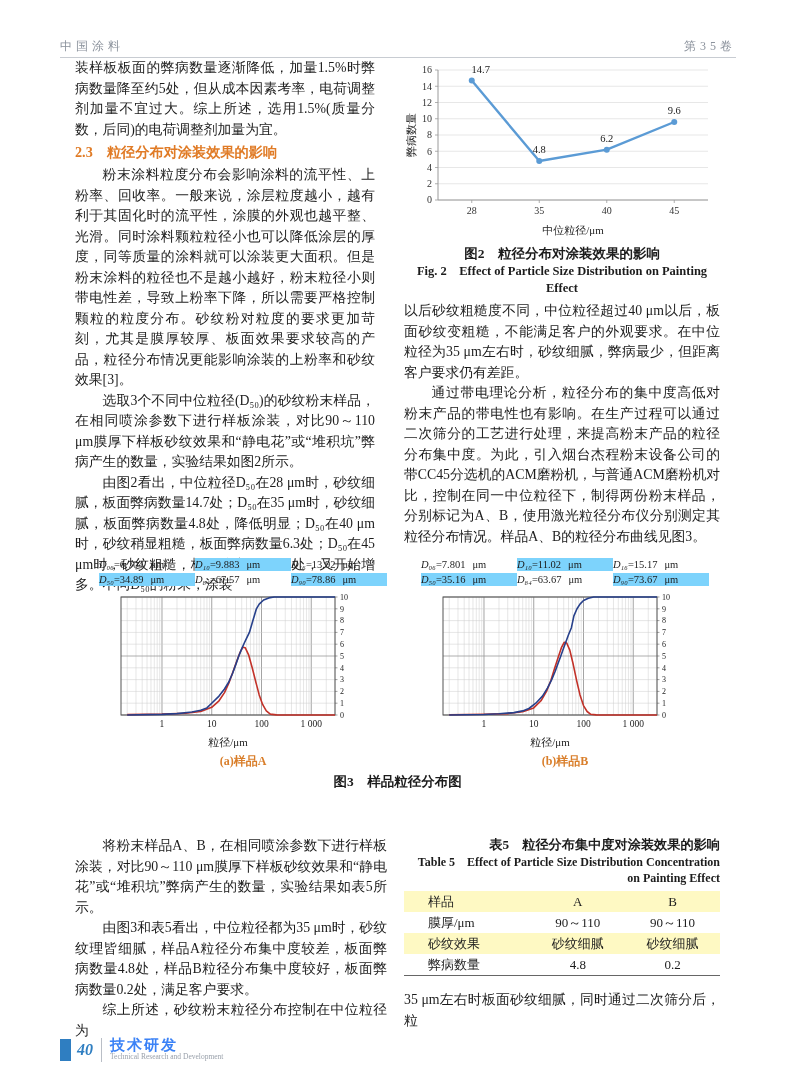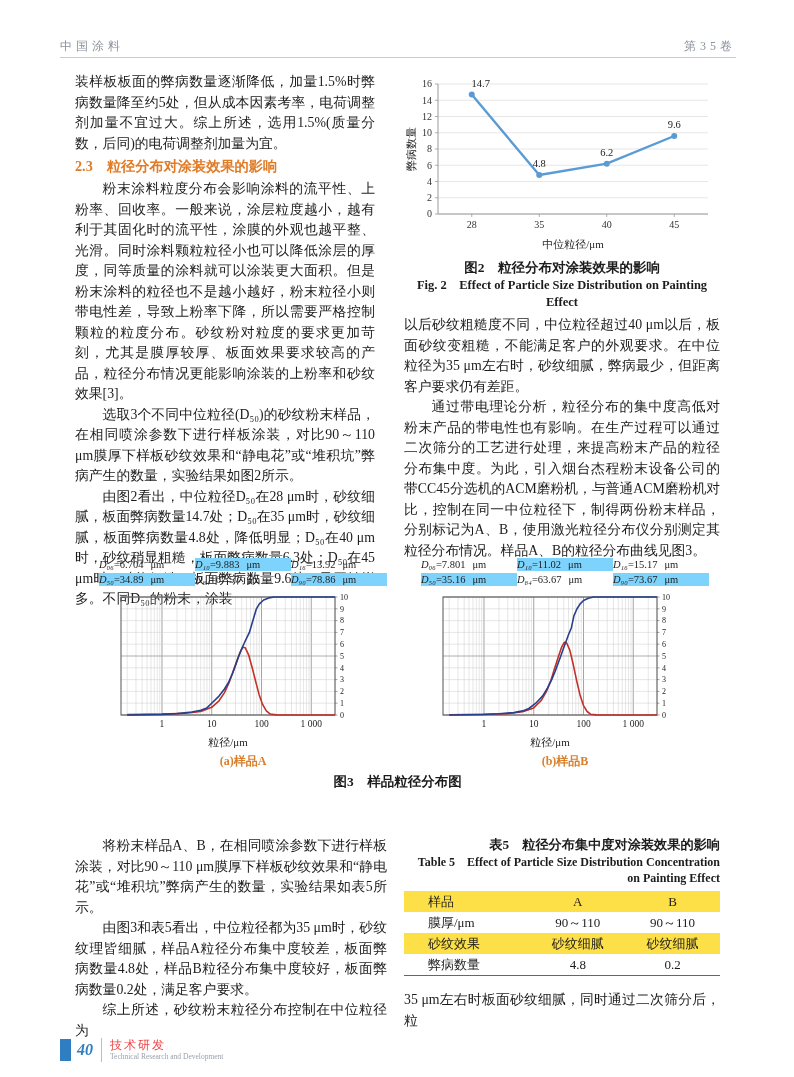--- a/index.html
+++ b/index.html
@@ -3,21 +3,21 @@
 <meta charset="utf-8">
 <style>
   html,body{margin:0;padding:0;background:#e9e9e9;}
   .page{position:relative;width:794px;height:1077px;background:#ffffff;margin:0 auto;
         font-family:"Liberation Serif","DejaVu Serif",serif;color:#1c1c1c;overflow:hidden;}
   
   .hdr{position:absolute;top:38px;left:60px;right:58px;display:flex;justify-content:space-between;
        font-size:12px;color:#8b929c;letter-spacing:4px;}
   .hdr-rule{position:absolute;top:57px;left:60px;right:58px;border-top:1px solid #c8ccd2;}
   
-  .rowA{position:absolute;top:72px;left:75px;width:645px;display:flex;gap:29px;}
+  .rowA{position:absolute;top:58px;left:75px;width:645px;display:flex;gap:29px;}
   .rowC{position:absolute;top:836px;left:75px;width:645px;display:flex;gap:17px;}
   .colL{width:312px;}
   .colR{width:316px;}
   p.bp{margin:0;font-size:13.8px;line-height:20.5px;text-align:justify;}
   p.ind{text-indent:2em;}
   h3.sec{margin:2px 0 2px 0;font-size:14.2px;line-height:21px;color:#e07b26;font-weight:bold;}
   
   .figcap{text-align:center;font-weight:bold;}
   .figcap .zh{font-size:13.5px;line-height:19px;margin-top:2px;}
   .figcap .en{font-size:12.5px;line-height:17px;}
@@ -31,35 +31,35 @@
   .dv .unit{margin-left:7px;}
   .dv.hl{background:#7dd3fc;}
   .subcap{color:#d97e2a;font-size:12px;font-weight:bold;margin-top:3px;}
   
   .t5cap{text-align:right;font-weight:bold;}
   .t5cap .zh{font-size:13.2px;line-height:18px;}
   .t5cap .en{font-size:12px;line-height:16px;}
   table.t5{width:100%;border-collapse:collapse;margin-top:5px;font-size:13px;border-bottom:1.4px solid #666;}
   table.t5 td{padding:2.5px 4px;text-align:center;line-height:16px;}
   table.t5 td:first-child{text-align:left;padding-left:24px;}
-  table.t5 tr.tan{background:#fde047;}
+  table.t5 tr.tan{background:#fef9c3;}
   
   svg{display:block;}
   .tick{font:10px "Liberation Serif","DejaVu Serif",serif;fill:#333;}
   .axis{font:11px "Liberation Serif","DejaVu Serif",serif;fill:#222;}
   .dlabel{font:10.5px "Liberation Serif","DejaVu Serif",serif;fill:#222;}
   .dtick{font:8px "Liberation Serif","DejaVu Serif",serif;fill:#222;}
   .dxtick{font:9.5px "Liberation Serif","DejaVu Serif",serif;fill:#222;}
   .daxis{font:11px "Liberation Serif","DejaVu Serif",serif;fill:#222;}
   
   .footer{position:absolute;left:60px;top:1038px;display:flex;align-items:center;}
   .f-bar{width:11px;height:22px;background:#2f7ec1;margin-right:6px;}
   .f-page{color:#2f7ec1;font-weight:bold;font-style:italic;font-size:16px;margin-right:8px;}
   .f-div{width:1px;height:24px;background:#b9bec6;margin-right:8px;}
-  .f-dept .zh{font-size:12px;font-weight:normal;color:#ef4444;line-height:14px;letter-spacing:2px;}
+  .f-dept .zh{font-size:15px;font-weight:bold;color:#3b82f6;line-height:14px;letter-spacing:2px;}
   .f-dept .en{font-size:7.5px;color:#9aa1ab;line-height:10px;}
 </style>
 </head>
 <body>
 
 <div class="page">
 
   <div class="hdr">
     <span>中国涂料</span>
     <span>第35卷</span>

